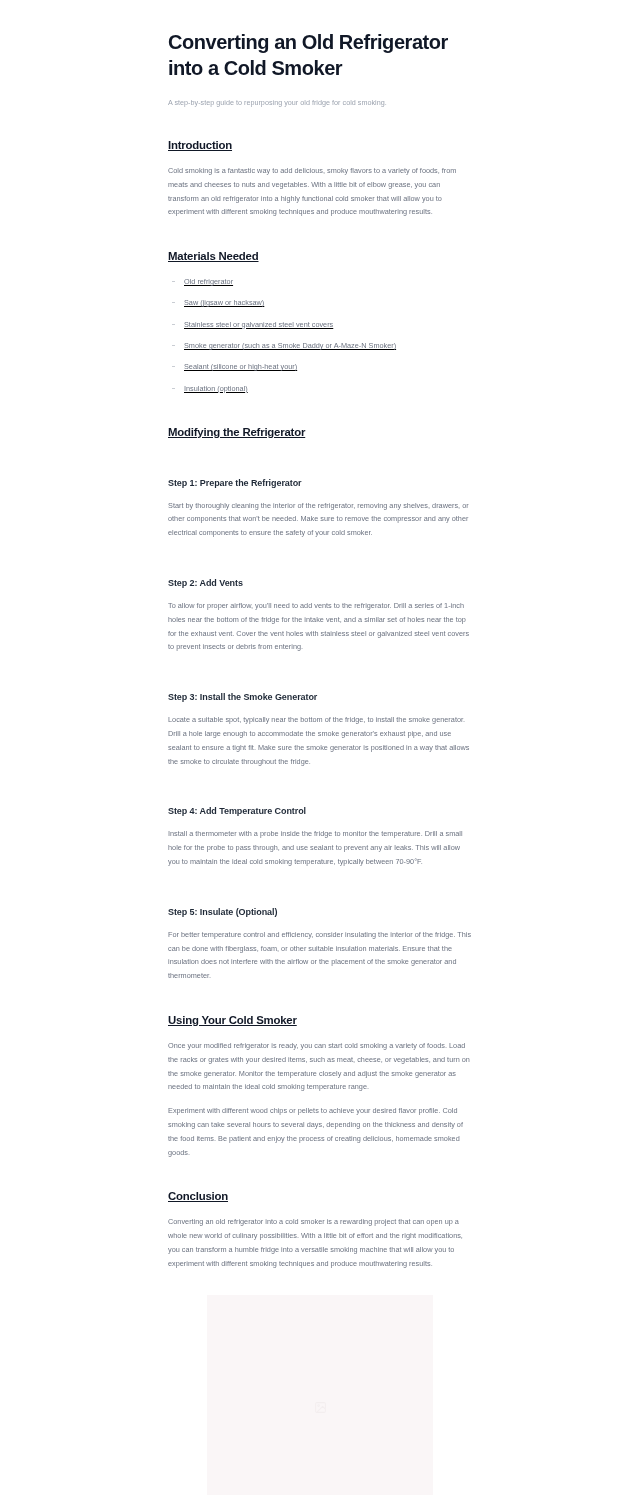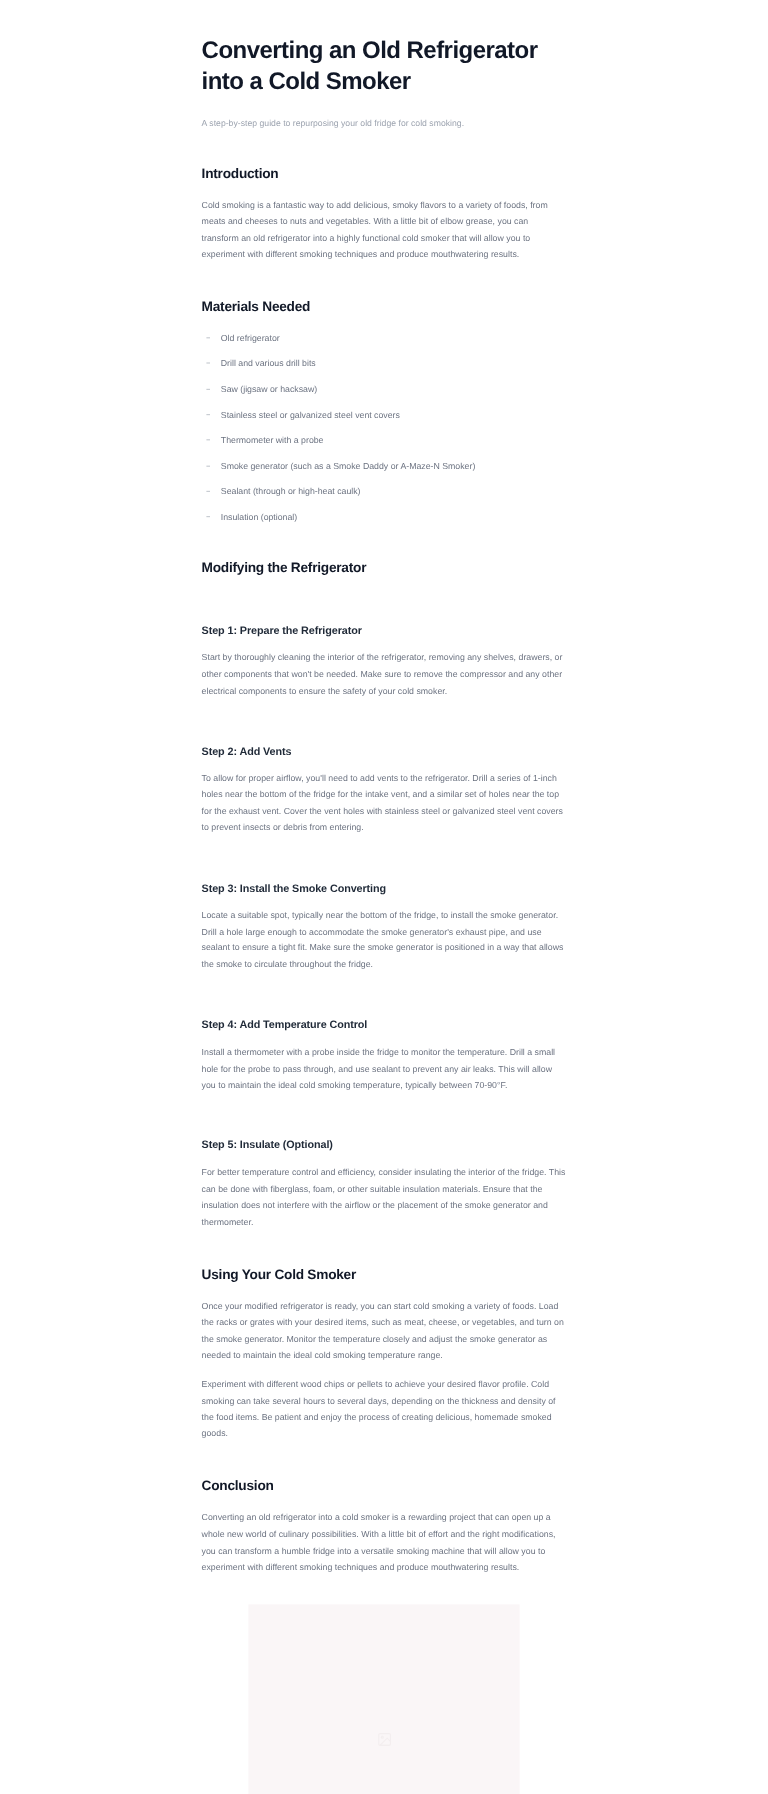--- a/index.html
+++ b/index.html
@@ -53,20 +53,21 @@
   .section { }
 
   h2.section-title {
     font-size: 11.4px;
     line-height: 15px;
     font-weight: 700;
     color: #111827;
     letter-spacing: -0.2px;
     margin-top: 30px;
     margin-bottom: 11px;
+    text-decoration: underline;
   }
 
   h3.step-title {
     font-size: 9px;
     line-height: 13px;
     font-weight: 700;
     color: #1f2937;
     letter-spacing: -0.08px;
     margin-top: 37px;
     margin-bottom: 9px;
@@ -79,20 +80,21 @@
     letter-spacing: 0.01px;
     margin-bottom: 10px;
   }
 
   p.body-text:last-child { margin-bottom: 0; }
 
   
   ul.materials {
     list-style: none;
     margin-top: 4px;
+    text-decoration: underline;
   }
 
   ul.materials li {
     position: relative;
     font-size: 7.3px;
     line-height: 13px;
     color: #6b7280;
     padding-left: 16px;
     margin-bottom: 8.3px;
   }
@@ -138,40 +140,38 @@
 
     <section class="section">
       <h2 class="section-title">Introduction</h2>
       <p class="body-text">Cold smoking is a fantastic way to add delicious, smoky flavors to a variety of foods, from meats and cheeses to nuts and vegetables. With a little bit of elbow grease, you can transform an old refrigerator into a highly functional cold smoker that will allow you to experiment with different smoking techniques and produce mouthwatering results.</p>
     </section>
 
     <section class="section">
       <h2 class="section-title">Materials Needed</h2>
       <ul class="materials">
         <li>Old refrigerator</li>
-        <li>Drill and various drill bits</li>
         <li>Saw (jigsaw or hacksaw)</li>
         <li>Stainless steel or galvanized steel vent covers</li>
-        <li>Thermometer with a probe</li>
         <li>Smoke generator (such as a Smoke Daddy or A-Maze-N Smoker)</li>
-        <li>Sealant (through or high-heat caulk)</li>
+        <li>Sealant (silicone or high-heat your)</li>
         <li>Insulation (optional)</li>
       </ul>
     </section>
 
     <section class="section">
       <h2 class="section-title">Modifying the Refrigerator</h2>
 
       <h3 class="step-title">Step 1: Prepare the Refrigerator</h3>
       <p class="body-text">Start by thoroughly cleaning the interior of the refrigerator, removing any shelves, drawers, or other components that won't be needed. Make sure to remove the compressor and any other electrical components to ensure the safety of your cold smoker.</p>
 
       <h3 class="step-title">Step 2: Add Vents</h3>
       <p class="body-text">To allow for proper airflow, you'll need to add vents to the refrigerator. Drill a series of 1-inch holes near the bottom of the fridge for the intake vent, and a similar set of holes near the top for the exhaust vent. Cover the vent holes with stainless steel or galvanized steel vent covers to prevent insects or debris from entering.</p>
 
-      <h3 class="step-title">Step 3: Install the Smoke Converting</h3>
+      <h3 class="step-title">Step 3: Install the Smoke Generator</h3>
       <p class="body-text">Locate a suitable spot, typically near the bottom of the fridge, to install the smoke generator. Drill a hole large enough to accommodate the smoke generator's exhaust pipe, and use sealant to ensure a tight fit. Make sure the smoke generator is positioned in a way that allows the smoke to circulate throughout the fridge.</p>
 
       <h3 class="step-title">Step 4: Add Temperature Control</h3>
       <p class="body-text">Install a thermometer with a probe inside the fridge to monitor the temperature. Drill a small hole for the probe to pass through, and use sealant to prevent any air leaks. This will allow you to maintain the ideal cold smoking temperature, typically between 70-90°F.</p>
 
       <h3 class="step-title">Step 5: Insulate (Optional)</h3>
       <p class="body-text">For better temperature control and efficiency, consider insulating the interior of the fridge. This can be done with fiberglass, foam, or other suitable insulation materials. Ensure that the insulation does not interfere with the airflow or the placement of the smoke generator and thermometer.</p>
     </section>
 
     <section class="section">

